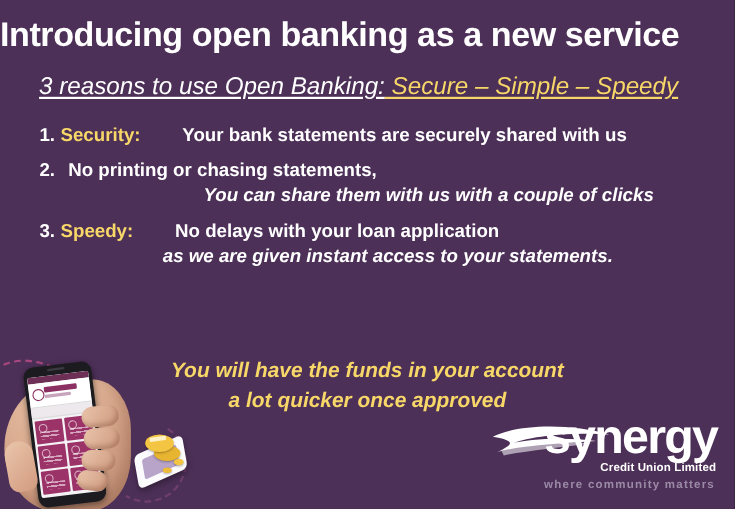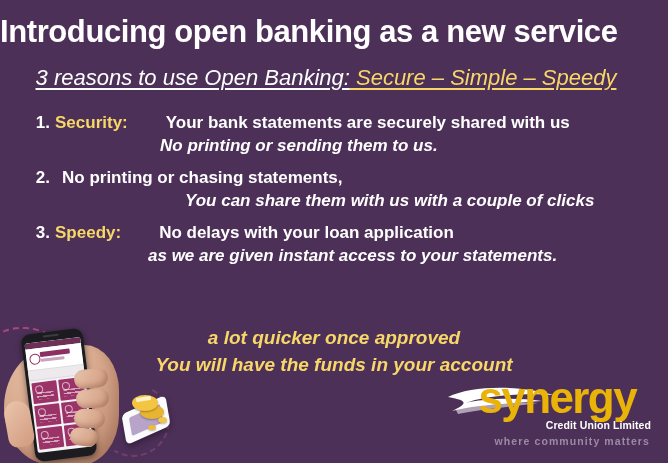--- a/index.html
+++ b/index.html
@@ -338,23 +338,23 @@
   }
   .swoosh {
     position: absolute;
     left: 2px;
     top: 8px;
     width: 128px;
     height: 38px;
   }
   .wordmark {
     position: absolute;
-    right: 16px;
+    right: 0;
     top: 0;
-    color: #eab308;
+    color: #ffffff;
     font-size: 44px;
     font-weight: bold;
     letter-spacing: -1.6px;
     line-height: 46px;
   }
   .logo-sub {
     position: absolute;
     right: 1px;
     top: 44px;
     color: #ffffff;
@@ -385,21 +385,20 @@
   </div>
 
   <div class="reasons">
 
     <div class="reason" id="reason-1">
       <div class="reason-line1">
         <span class="r-num">1.</span>
         <span class="r-term">Security:</span>
         <span class="r-main">Your bank statements are securely shared with us</span>
       </div>
-      <div class="r-sub">No printing or sending them to us.</div>
     </div>
 
     <div class="reason" id="reason-2">
       <div class="reason-line1">
         <span class="r-num">2.</span>
         <span class="r-main">No printing or chasing statements,</span>
       </div>
       <div class="r-sub">You can share them with us with a couple of clicks</div>
     </div>
 
@@ -408,22 +407,22 @@
         <span class="r-num">3.</span>
         <span class="r-term">Speedy:</span>
         <span class="r-main">No delays with your loan application</span>
       </div>
       <div class="r-sub">as we are given instant access to your statements.</div>
     </div>
 
   </div>
 
   <div class="closing">
+    <div>You will have the funds in your account</div>
     <div>a lot quicker once approved</div>
-    <div>You will have the funds in your account</div>
   </div>
 
   <div class="photo">
     <div class="arc"></div>
     <div class="arc2"></div>
 
     <div class="hand"></div>
 
     <div class="phone">
       <div class="phone-speaker"></div>

